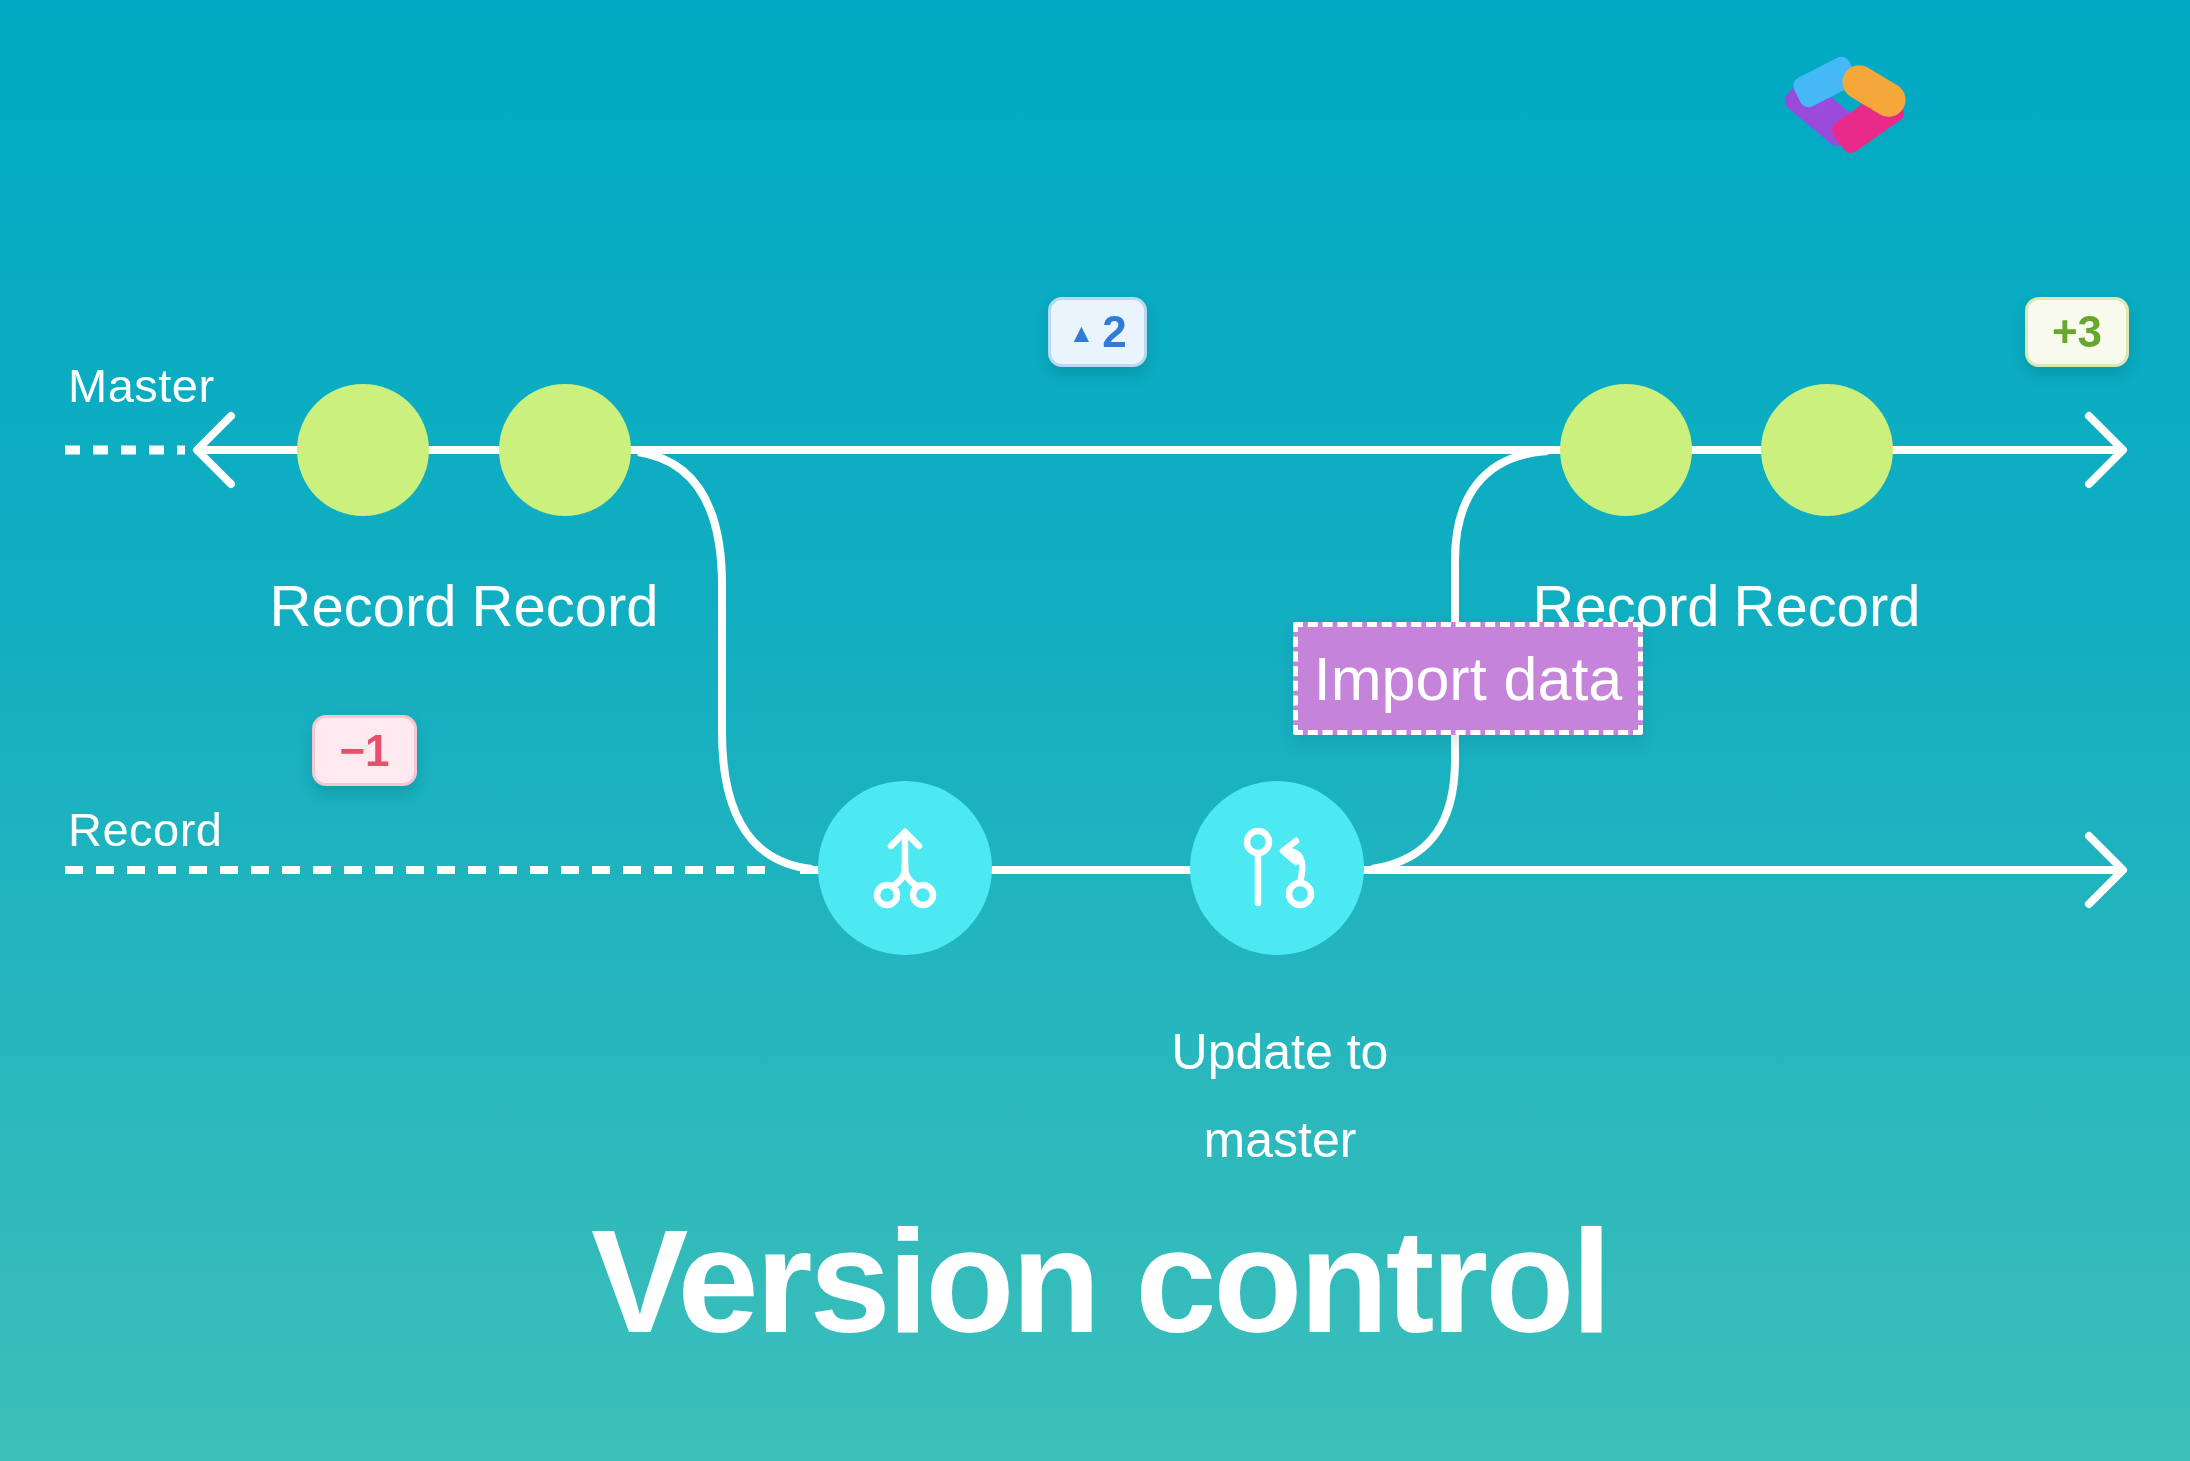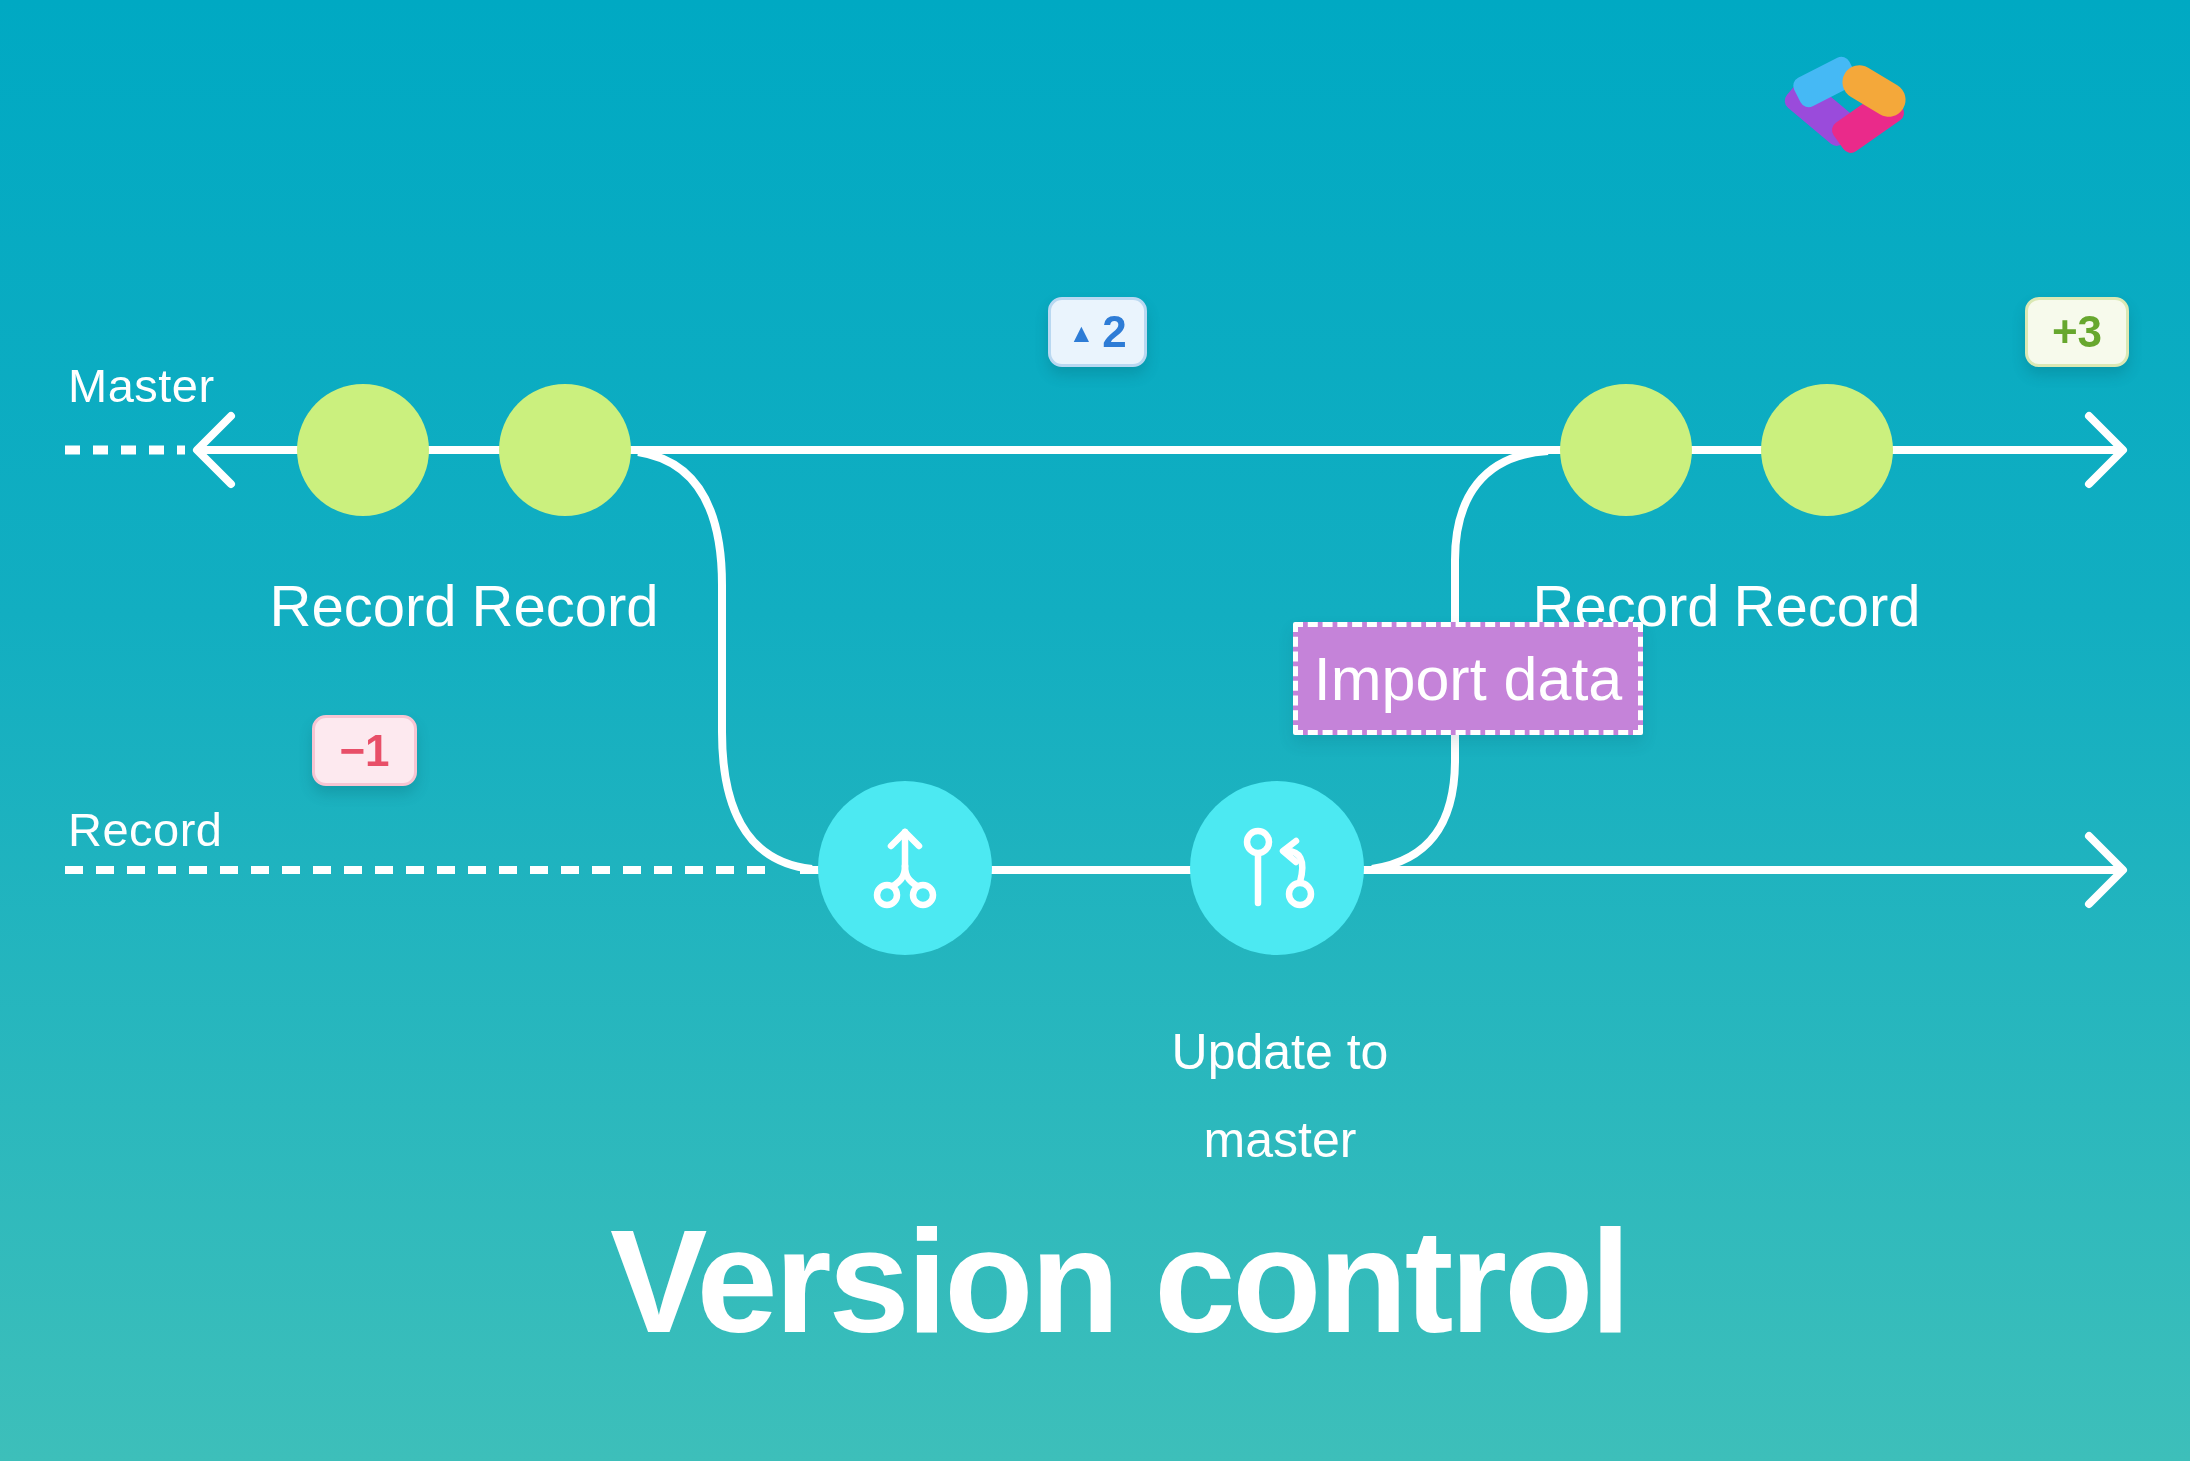--- a/index.html
+++ b/index.html
@@ -40,21 +40,21 @@
   .import-box {
     position:absolute; left:1293px; top:622px; width:350px; height:113px;
     background:#c583d9; border:5px dashed #ffffff; border-radius:2px;
     display:flex; align-items:center; justify-content:center;
     color:#ffffff; font-size:61px; font-weight:400;
     box-shadow:0 8px 16px rgba(0,60,70,.12);
   }
 
   .page-title {
     position:absolute; left:1100px; top:1198px; transform:translateX(-50%);
-    color:#ffffff; font-size:146px; font-weight:700; letter-spacing:-3px; white-space:nowrap;margin-left:19px;
+    color:#ffffff; font-size:146px; font-weight:700; letter-spacing:-3px; white-space:nowrap;
   }
 
   .brand { position:absolute; left:1780px; top:52px; width:360px; height:100px; }
   .brand-word {
     position:absolute; left:138px; top:6px; color:#ffffff;
     font-size:76px; font-weight:700; letter-spacing:-1px;
   }
   .brand-mark { position:absolute; left:0; top:0; width:130px; height:100px; }
   .brand-mark span { position:absolute; display:block; }
   .bar-purple { left:4px;  top:42px; width:74px; height:36px; border-radius:9px;  background:#9a4bdb; transform:rotate(40deg); }

